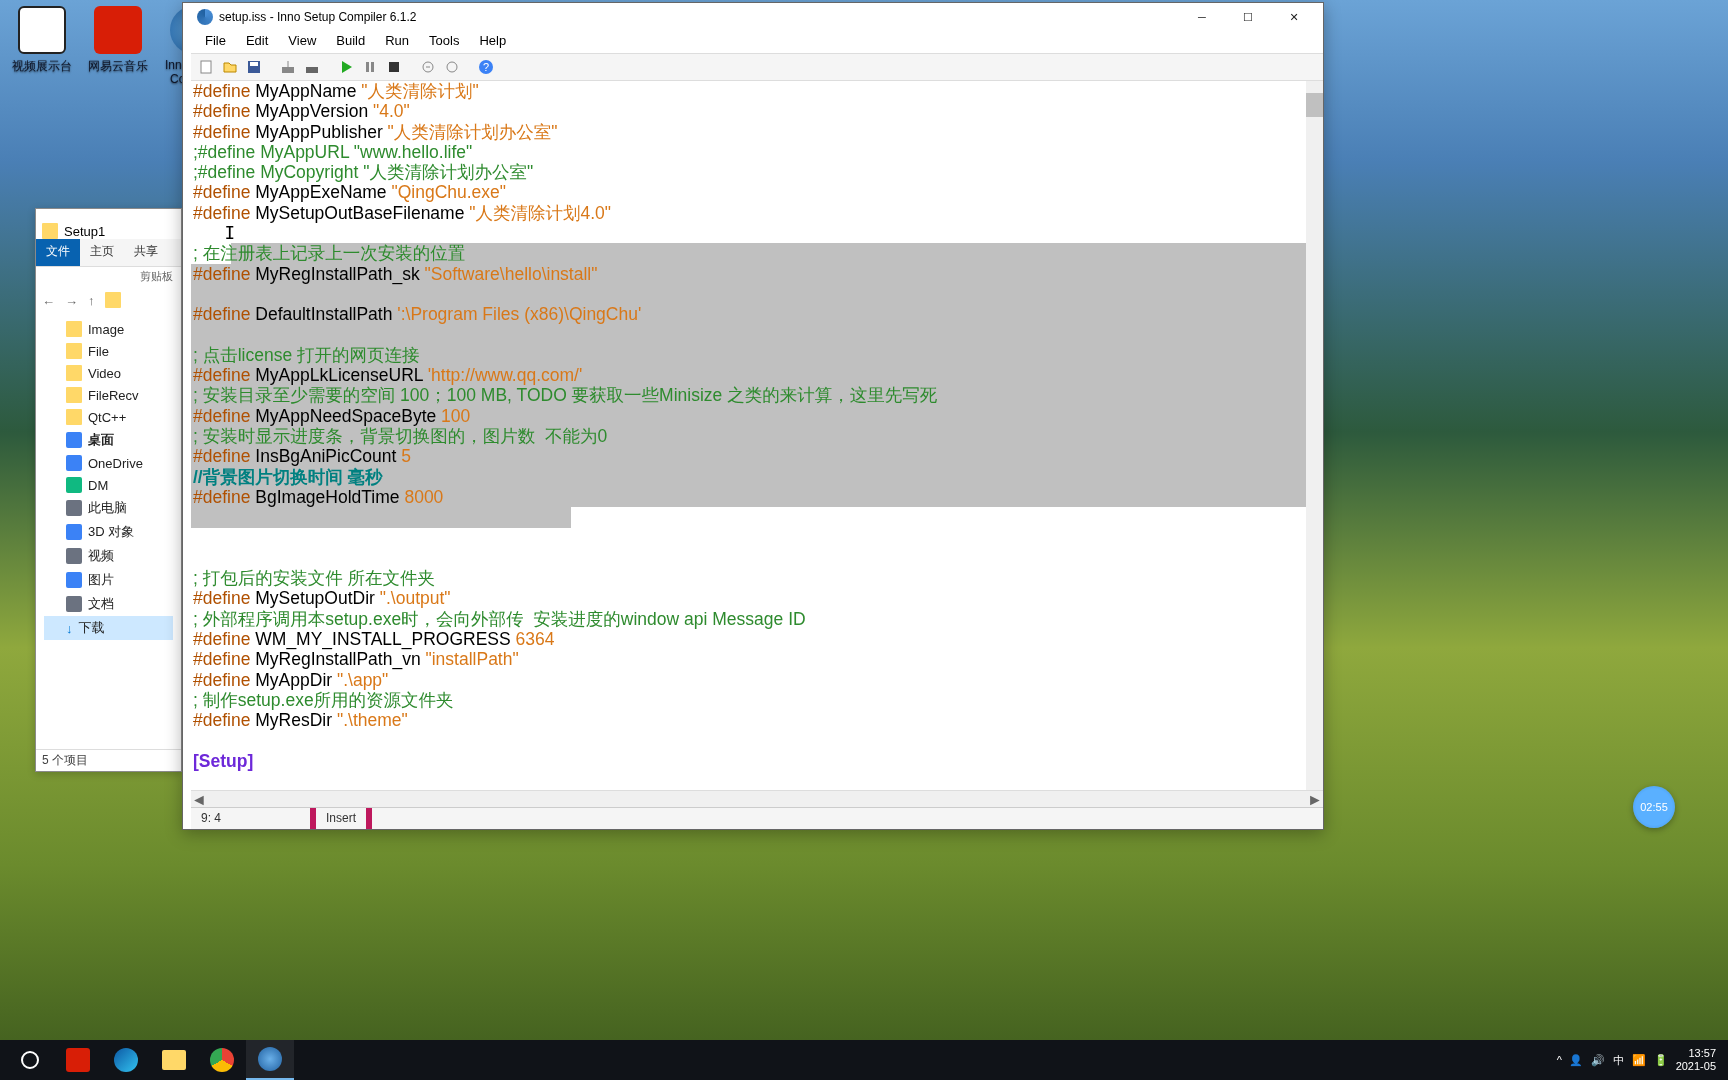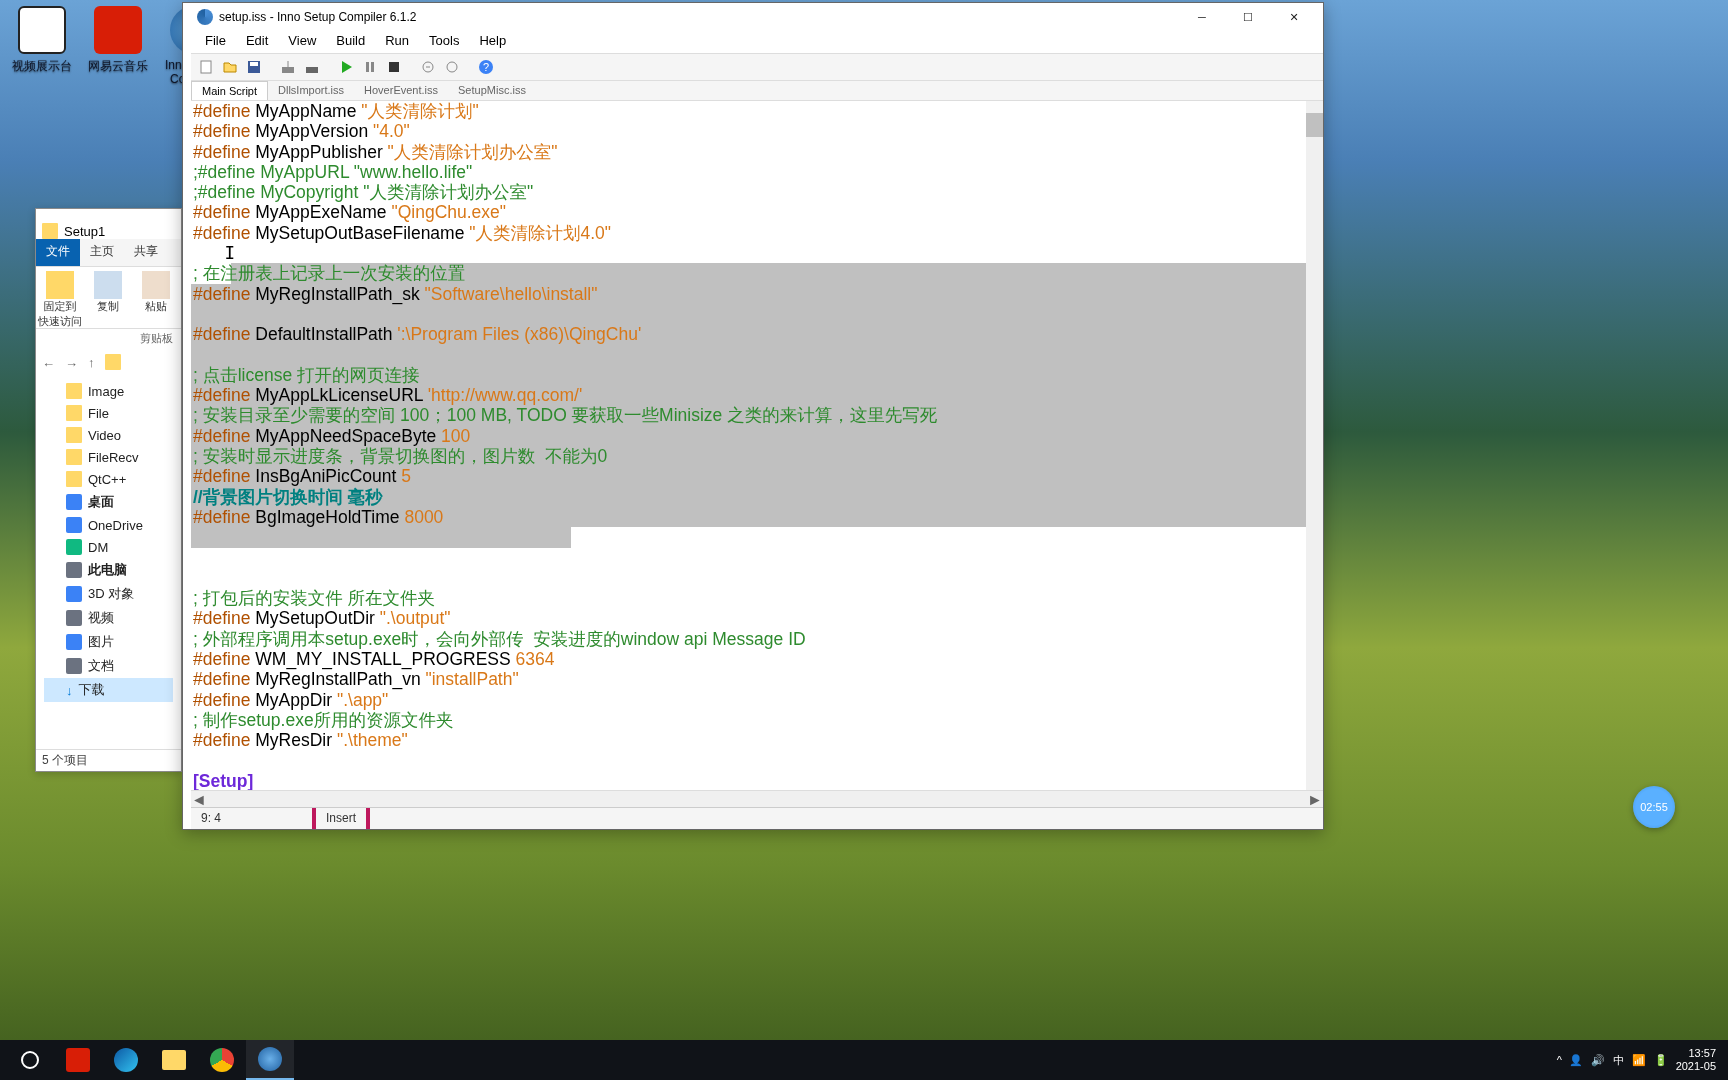--- a/index.html
+++ b/index.html
@@ -55,21 +55,21 @@
 .c-str { color:#D97818; }   
 .c-cmt { color:#2E8B2E; }   
 .c-num { color:#D97818; }
 .c-cm2 { color:#008080;font-weight:bold; }   
 .c-sec { color:#6d28d9; font-weight:bold; }
 .inno .hscroll { height:17px; background:#f0f0f0; border-top:1px solid #ddd; display:flex; }
 .inno .hscroll .tr { flex:1; position:relative; }
 .inno .vscroll { position:absolute; right:0; top:0; width:17px; height:100%; background:#f0f0f0; }
 .inno .vscroll .thumb { position:absolute; top:12px; width:100%; height:24px; background:#c0c0c0; }
 .inno .statusbar { height:22px; background:#f5f5f5; border-top:1px solid #ccc; display:flex; font-size:12px; color:#333; }
-.inno .statusbar .cell { padding:3px 10px; border-right:4px solid #be185d; }
+.inno .statusbar .cell { padding:3px 10px; border-right:6px solid #be185d; }
 .inno .statusbar .cell:first-child { width:125px; }
 
 
 .taskbar { position:absolute; left:0; bottom:0; width:100%; height:40px; background:#101318; display:flex; align-items:center; padding:0 6px; }
 .tb-item { width:48px; height:40px; display:flex; align-items:center; justify-content:center; }
 .tb-item.active { border-bottom:2px solid #76b9ed; background:rgba(255,255,255,.08); }
 .tb-right { margin-left:auto; display:flex; align-items:center; color:#fff; font-size:11px; gap:8px; }
 .tb-right .clock { text-align:right; line-height:13px; padding-right:6px; }
 
 
@@ -95,35 +95,20 @@
 
 <div class="explorer">
   <div class="titlebar">
     <span class="fi fi-folder"></span>
     <span style="margin-left:6px">Setup1</span>
   </div>
   <div class="ribbon">
     <div class="tab active">文件</div>
     <div class="tab">主页</div>
     <div class="tab">共享</div>
-  </div>
-  <div class="tools">
-    <div class="tool">
-        <div class="tic" style="background:#ffd868"></div>
-        <span style="white-space:pre-line">固定到
-快速访问</span>
-      </div>
-    <div class="tool">
-        <div class="tic" style="background:#cde"></div>
-        <span>复制</span>
-      </div>
-    <div class="tool">
-        <div class="tic" style="background:#edc"></div>
-        <span>粘贴</span>
-      </div>
   </div>
   <div class="catlabel">剪贴板</div>
   <div class="nav">
     <span>←</span>
     <span>→</span>
     <span>↑</span>
     <span class="fi fi-folder"></span>
   </div>
   <div class="tree" id="extree">
       <div>
@@ -153,21 +138,21 @@
       <div>
         <span class="fi fi-blue"></span>
         <span>OneDrive</span>
       </div>
       <div>
         <span class="fi fi-green"></span>
         <span>DM</span>
       </div>
       <div>
         <span class="fi fi-gray"></span>
-        <span style="font-weight: 700;">此电脑</span>
+        <span style="font-weight: 400;">此电脑</span>
       </div>
       <div>
         <span class="fi fi-blue"></span>
         <span>3D 对象</span>
       </div>
       <div>
         <span class="fi fi-gray"></span>
         <span>视频</span>
       </div>
       <div>
@@ -262,26 +247,20 @@
         </svg>
       </div>
     <div style="width:8px"></div>
     <div class="tbtn">
         <svg width="16" height="16">
           <circle cx="8" cy="8" r="7" fill="#3b82f6"></circle>
           <text x="8" y="12" text-anchor="middle" fill="#fff" font-size="11">?</text>
         </svg>
       </div>
   </div>
-  <div class="tabstrip" id="tabstrip">
-      <div class="tab active">Main Script</div>
-      <div class="tab">DllsImport.iss</div>
-      <div class="tab">HoverEvent.iss</div>
-      <div class="tab">SetupMisc.iss</div>
-    </div>
   <div class="editor">
     <div class="vscroll">
         <div class="thumb"></div>
       </div>
 
     <div class="sel" style="left:40px; top:162.4px; right:17px; height:20.3px"></div>
     <div class="sel" style="left:0; top:182.7px; right:17px; height:243.6px"></div>
     <div class="sel" style="left:0; top:426.3px; width:380px; height:20.3px"></div>
     <pre id="code"><span class="c-dir">#define</span><span class="c-id"> MyAppName </span><span class="c-str">"人类清除计划"</span>
 <span class="c-dir">#define</span><span class="c-id"> MyAppVersion </span><span class="c-str">"4.0"</span>

